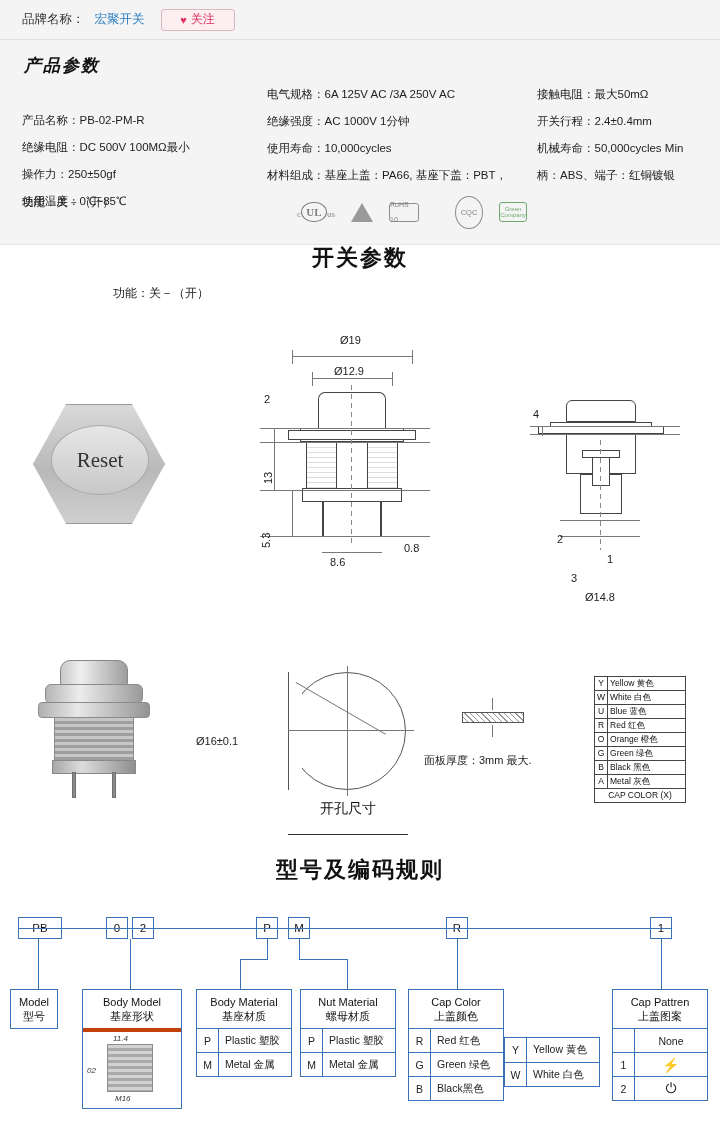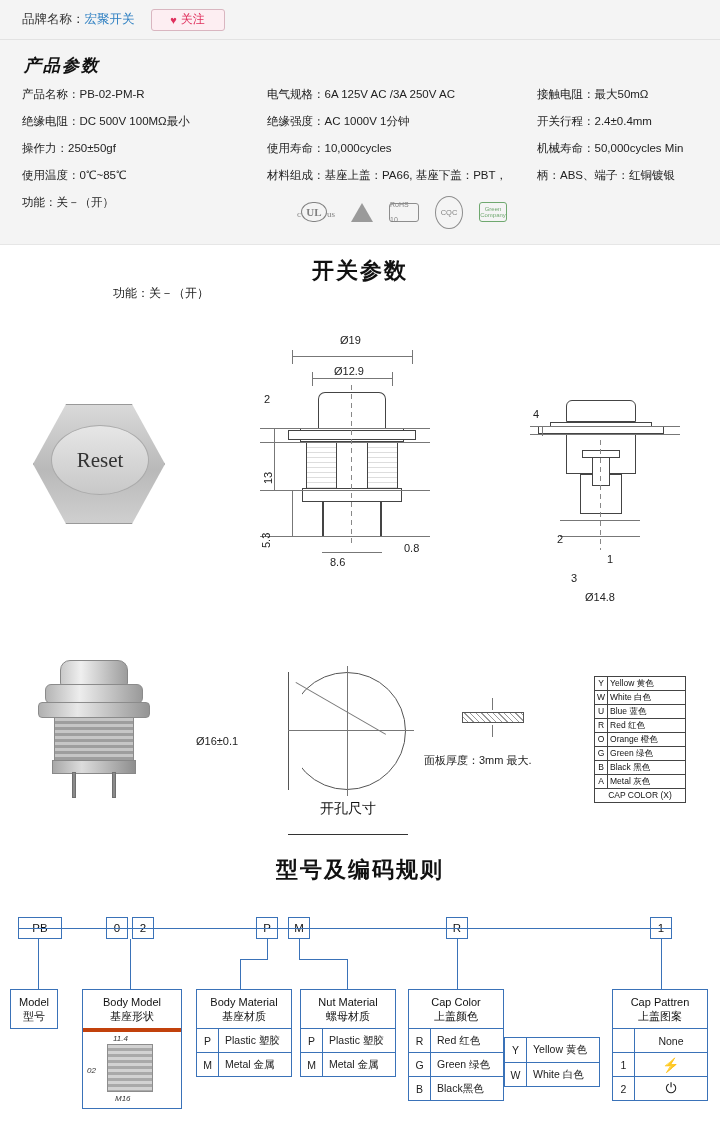--- a/index.html
+++ b/index.html
@@ -12,21 +12,21 @@
     overflow:hidden;
   }
 
   
   .brand-bar{
     position:absolute; left:0; top:0; width:720px; height:40px;
     background:#f4f4f4; border-bottom:1px solid #e2e2e2;
     display:flex; align-items:center; padding-left:22px;
   }
   .brand-label{ font-size:12.5px; color:#333; }
-  .brand-name{ font-size:12.5px; color:#2b7ec1; margin-left:0; }
+  .brand-name{ font-size:12.5px; color:#2b7ec1; margin-left:10px; }
   .follow-btn{
     margin-left:16px; width:74px; height:22px; border:1px solid #d9b6c0;
     background:#fdeef2; border-radius:3px; color:#e0305d;
     display:flex; align-items:center; justify-content:center; font-size:12px;
     cursor:pointer;
   }
   .follow-btn .heart{ margin-right:4px; font-size:11px; }
 
   
   .params{
@@ -35,21 +35,21 @@
     padding:10px 20px 0 22px;
   }
   .params-title{
     font-family:"Liberation Serif", serif;
     font-size:17px; font-weight:bold; font-style:italic;
     color:#111; letter-spacing:2px; margin:4px 0 10px 2px;
   }
   .param-grid{ width:100%; }
   .param-row{ display:flex; height:27px; align-items:flex-start; }
   .param-cell{ font-size:11.5px; color:#222; line-height:15px; }
-  .c1{ width:245px; }
+  .c1{ width:245px;margin-top:26px; }
   .c2{ width:270px; }
   .c3{ width:auto; flex:1; }
 
   
   .cert-row{ display:flex; align-items:center; height:34px; margin-left:5px; gap:16px; }
   .cert{ opacity:.72; }
   .cert-ul{ font-family:"Liberation Serif",serif; font-size:9px; color:#555; display:flex; align-items:flex-end; }
   .ul-mark{
     width:26px;height:20px;border:1.6px solid #555;border-radius:50%/55%;
     display:flex;align-items:center;justify-content:center;font-size:11px;font-weight:bold;
@@ -60,34 +60,34 @@
     content:""; position:absolute; left:0; top:0;
     border-left:11px solid transparent; border-right:11px solid transparent;
     border-bottom:19px solid #777;
   }
   .cert-rohs{
     width:30px;height:19px;border:1.4px solid #666;border-radius:3px;
     font-size:7px;display:flex;align-items:center;justify-content:center;color:#555;
   }
   .cert-cqc{
     width:28px;height:33px;border:1.4px solid #666;border-radius:50%;
-    font-size:7.5px;display:flex;align-items:center;justify-content:center;color:#555;
+    font-size:7.5px;display:flex;align-items:center;justify-content:center;color:#555;margin-left:20px;
   }
   .cert-green{
     width:28px;height:20px;border:1.4px solid #3d8b3d;border-radius:3px;
     font-size:6px;color:#3d8b3d;display:flex;align-items:center;justify-content:center;text-align:center;line-height:6px;
   }
 
   
   .section-title{
     position:absolute; width:720px; text-align:center;
     font-size:22px; font-weight:bold; color:#111;
     font-family:"Liberation Sans", sans-serif; letter-spacing:2px;
   }
-  #title-switch{ top:256px; }
+  #title-switch{ top:243px; }
   #title-model{ top:855px; }
 
   .func-note{ position:absolute; left:113px; top:285px; font-size:12px; color:#222; }
 
   
   .dim-txt{ position:absolute; font-size:11px; color:#222; font-family:"Liberation Sans",sans-serif; }
   .dim-txt.v{ transform:rotate(-90deg); transform-origin:left top; }
 
   .line{ position:absolute; background:#444; }
   .thin{ background:#777; }

